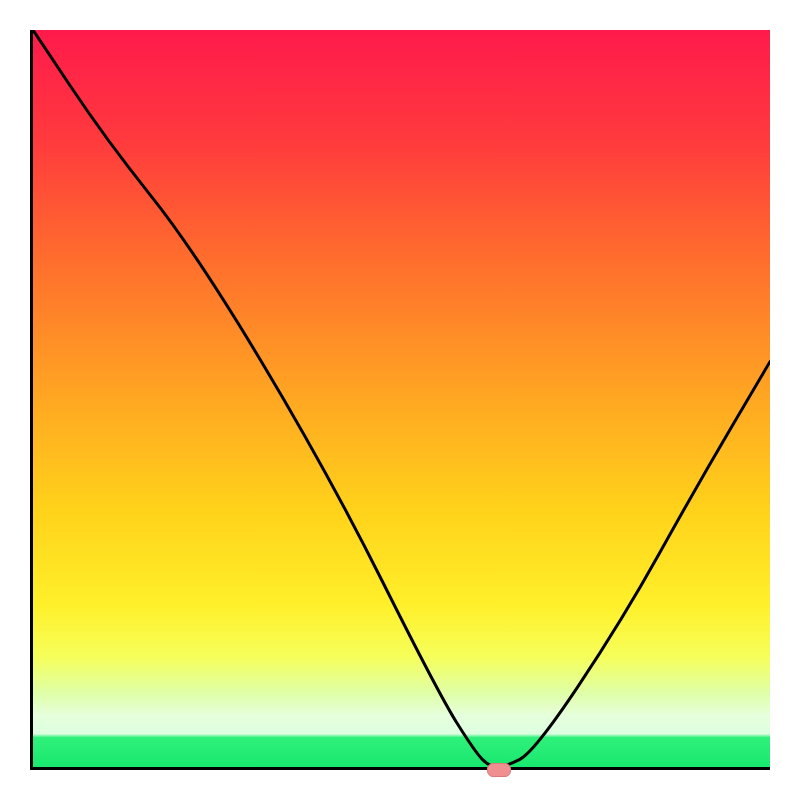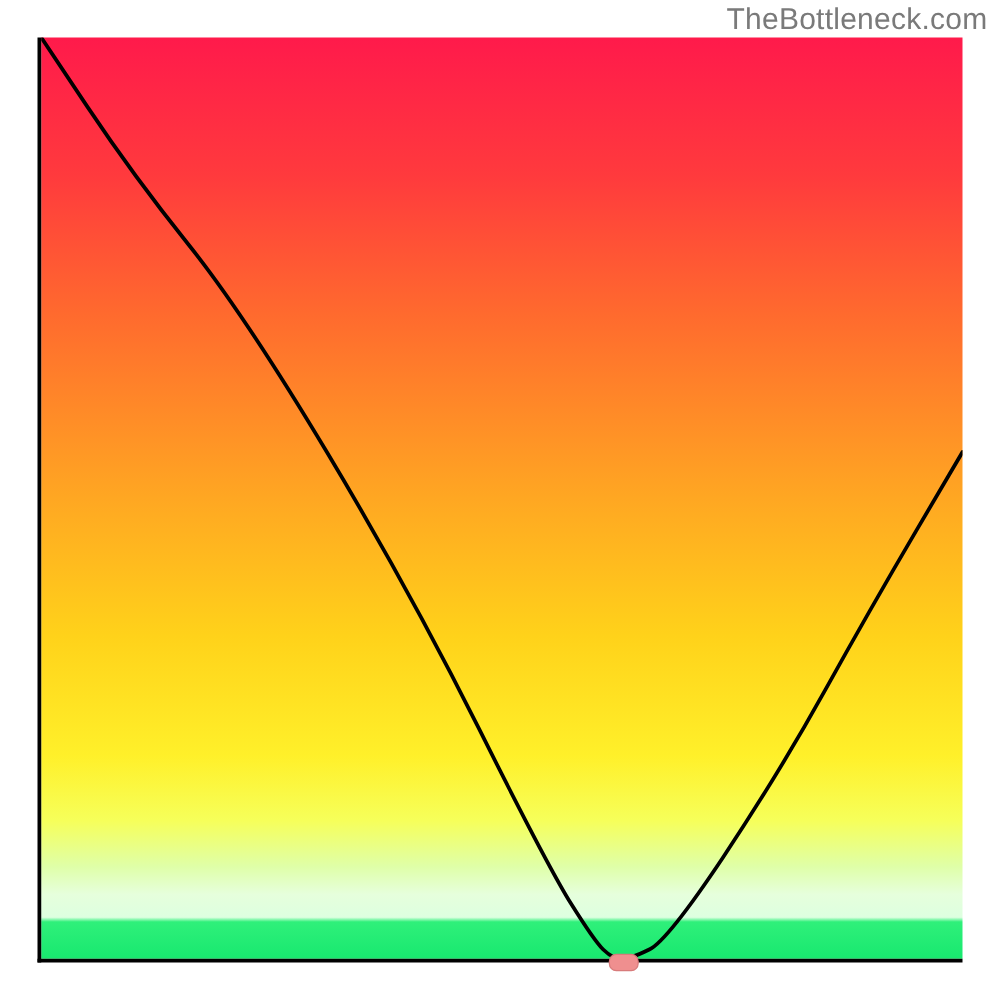--- a/index.html
+++ b/index.html
@@ -67,21 +67,20 @@
     background: #ef8f8f;
     border: 1px solid #d87b7b;
     transform: translate(-50%, -50%);
   }
 </style>
 </head>
 <body>
 
 <div class="chart-wrap">
 
-  <div class="watermark">TheBottleneck.com</div>
 
   <div class="plot-area">
 
     <svg class="curve" viewBox="0 0 740 740" preserveAspectRatio="none">
       <path id="curve-path" fill="none" stroke="#000" stroke-width="3" stroke-linejoin="round" stroke-linecap="round" d="M 0,0 Q 0,0 37,55.5 Q 74,111 118.4,166.5 Q 162.8,222 229.4,333 Q 296,444 351.5,555 Q 407.00000000000006,666 425.5,695.6 Q 444,725.2 451.4,732.6 Q 458.8,740 466.20000000000005,740 Q 473.6,740 488.40000000000003,732.6 Q 503.20000000000005,725.2 547.6,658.6 Q 592,592 629,525.4 Q 666,458.8 703,395.9 T 740,332.99999999999994"></path>
     </svg>
 
     <div id="opt-marker" class="optimum-marker" style="left: 466.2px; top: 740px;"></div>
   </div>
 

